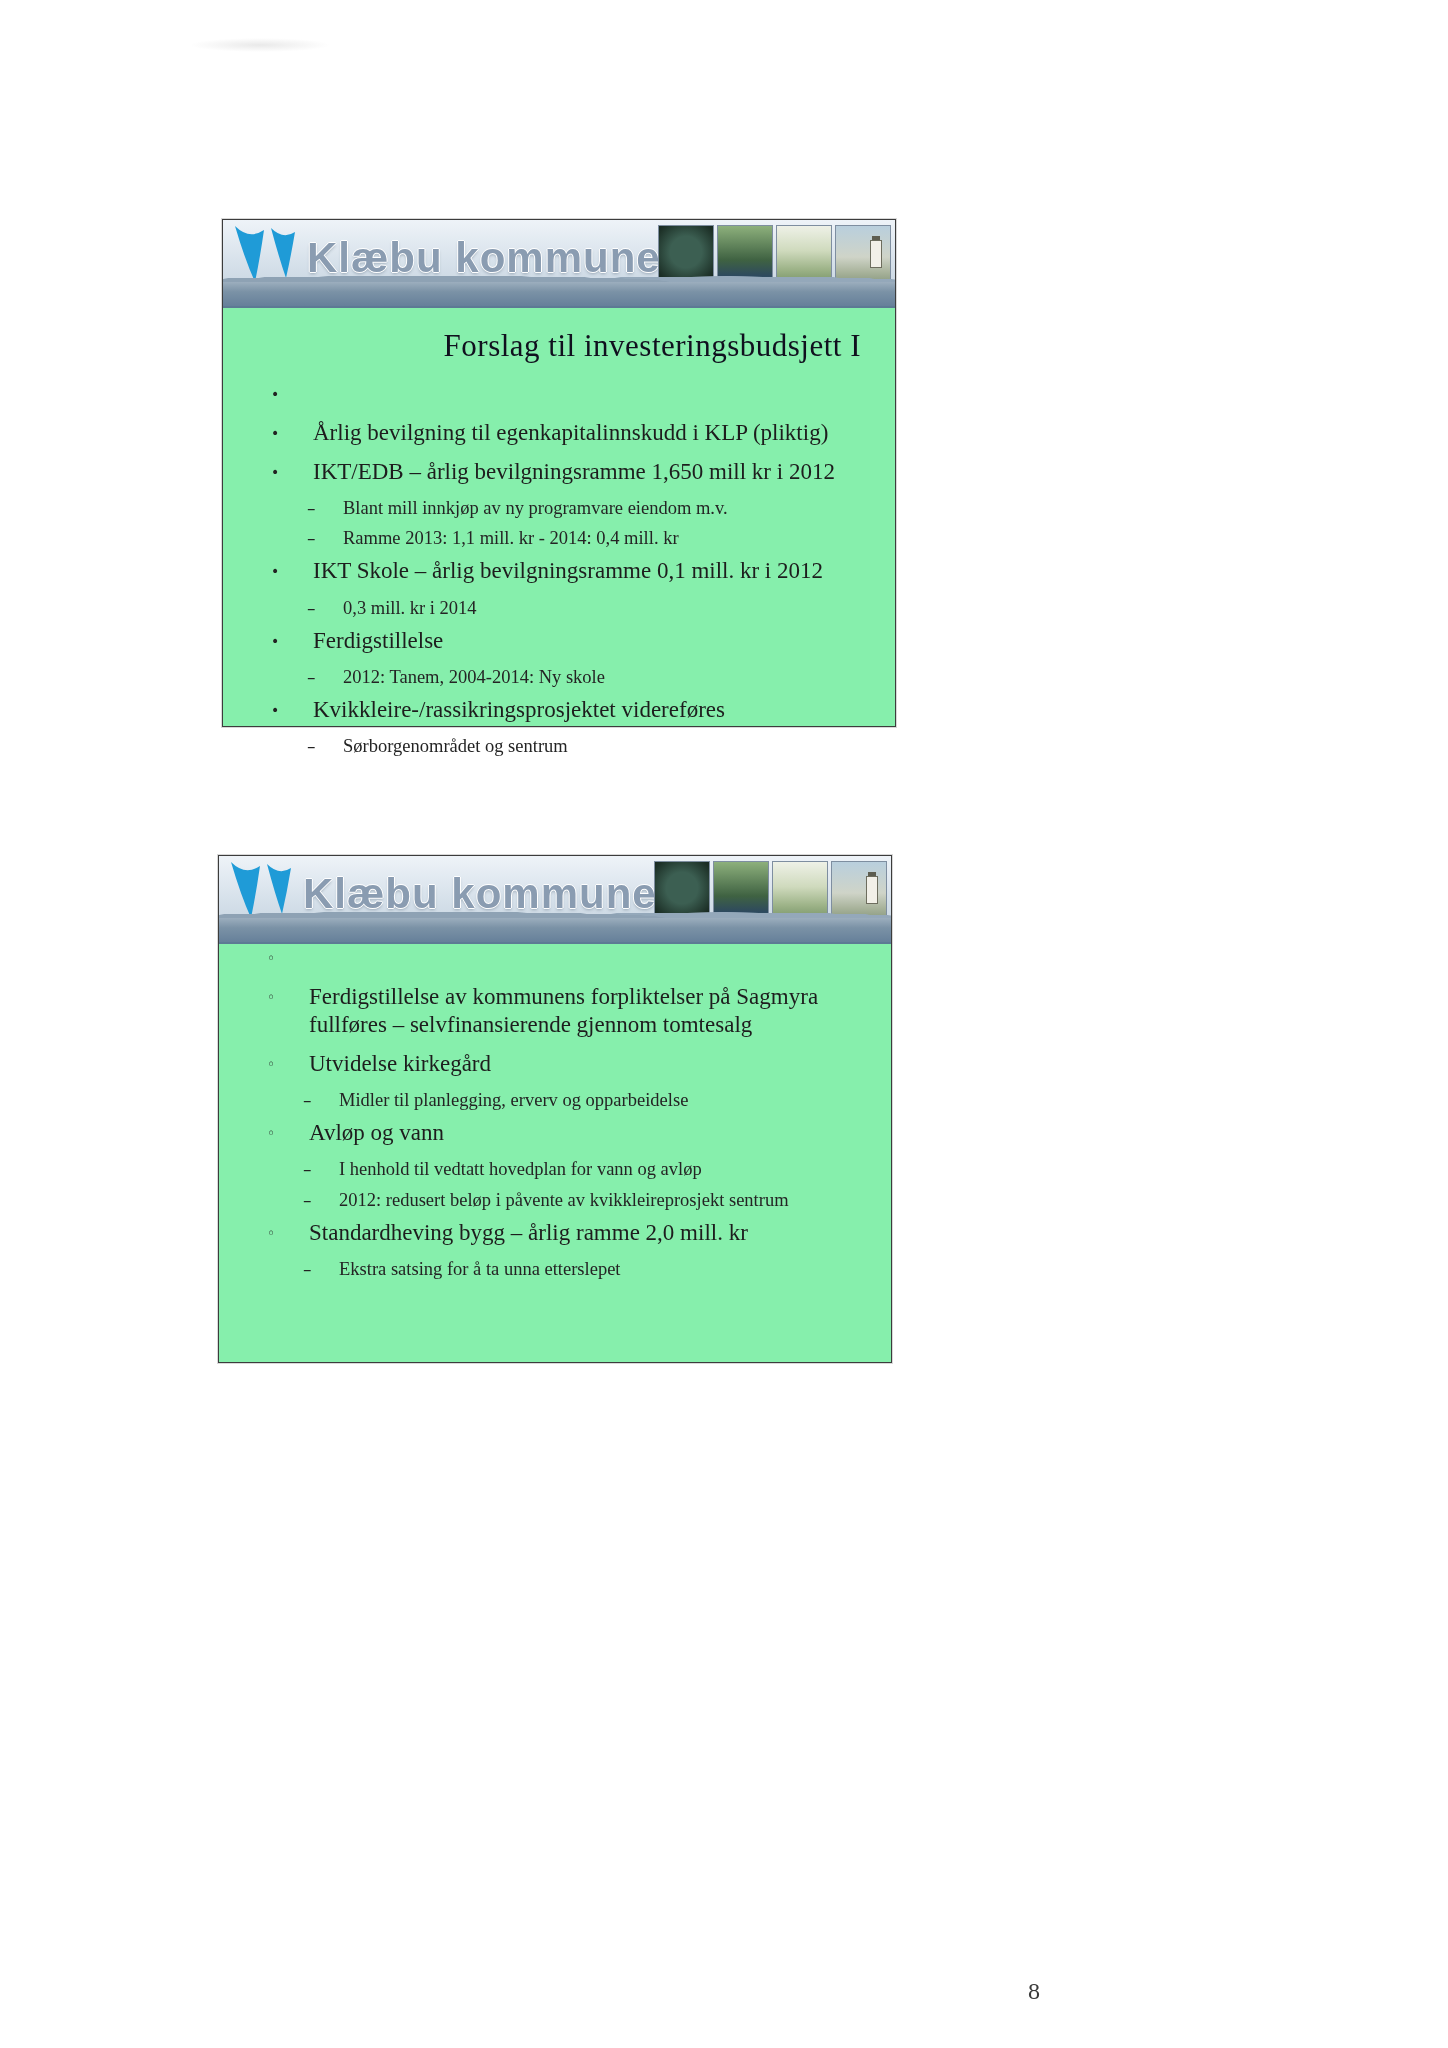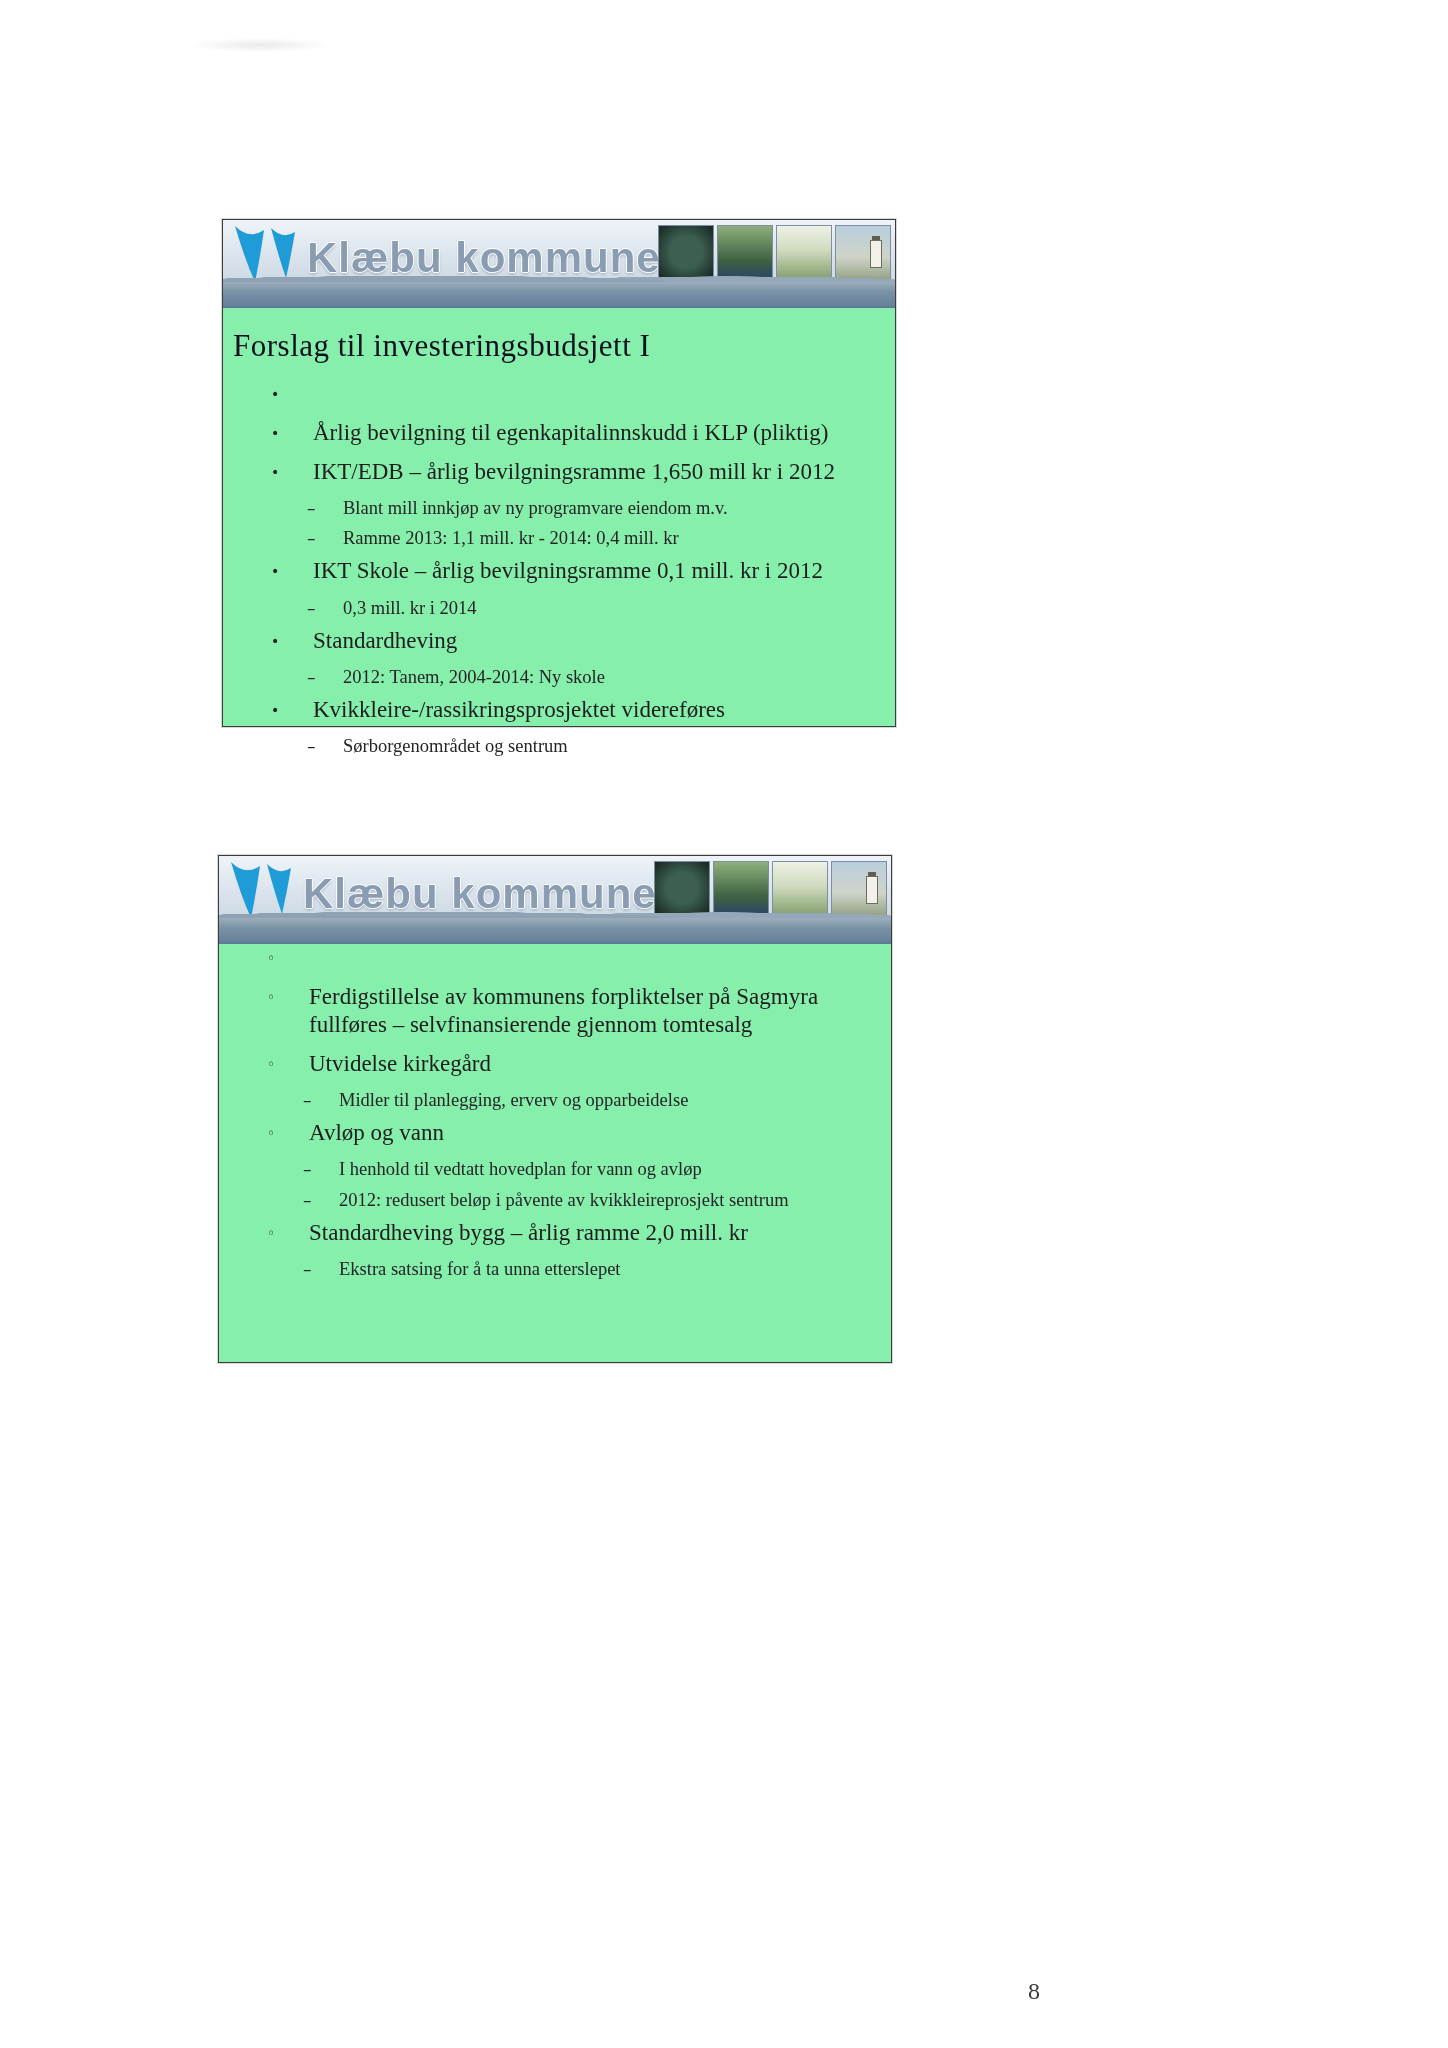--- a/index.html
+++ b/index.html
@@ -30,21 +30,21 @@
   .ph{width:54px;height:62px;border:1px solid #7e8ea0;}
   .ph-pond{background:radial-gradient(circle at 50% 42%, #3c5f52 0 35%, #1c2f26 75%, #101d16 100%);}
   .ph-forest{background:linear-gradient(180deg,#8db07c 0%,#3f6242 55%,#2e4a5e 80%,#46697f 100%);}
   .ph-flowers{background:linear-gradient(180deg,#eef1e7 0%,#cfdabd 40%,#9db388 70%,#6c8a5e 100%);}
   .ph-building{background:linear-gradient(180deg,#b9cfdd 0%,#cfd4c8 50%,#a7b29a 75%,#7d8f74 100%);position:relative;}
   .ph-building::after{content:"";position:absolute;right:8px;top:14px;width:10px;height:26px;
          background:#f2f0e8;border:1px solid #6d6d5e;box-shadow:0 -6px 0 -2px #5d5d50;}
 
   
   .slide-body{padding:0 24px 0 0;}
-  .slide-title{margin:20px 10px 16px;text-align:left;font-size:31px;color:#10101e;letter-spacing:.5px;}
+  .slide-title{margin:20px 10px 16px;text-align:right;font-size:31px;color:#10101e;letter-spacing:.5px;}
 
   .line{display:flex;align-items:flex-start;}
   .m{font-family:"DejaVu Sans", sans-serif;color:#222;}
   .l1{font-size:23px;line-height:1.22;margin:0 0 11px 0;padding-left:48px;}
   .l1 .m{flex:0 0 42px;font-size:14px;line-height:28px;}
   .l2{font-size:18.5px;line-height:1.2;margin:0 0 8px 0;padding-left:84px;color:#242424;}
   .l2 .m{flex:0 0 36px;font-size:17px;line-height:22px;}
   .t{display:block;}
 
   
@@ -101,21 +101,21 @@
       <div class="line l1">
         <span class="m">•</span>
         <span class="t">IKT Skole – årlig bevilgningsramme 0,1 mill. kr i 2012</span>
       </div>
       <div class="line l2">
         <span class="m">–</span>
         <span class="t">0,3 mill. kr i 2014</span>
       </div>
       <div class="line l1">
         <span class="m">•</span>
-        <span class="t">Standardheving</span>
+        <span class="t">Ferdigstillelse</span>
       </div>
       <div class="line l2">
         <span class="m">–</span>
         <span class="t">2012: Tanem, 2004-2014: Ny skole</span>
       </div>
       <div class="line l1">
         <span class="m">•</span>
         <span class="t">Kvikkleire-/rassikringsprosjektet videreføres</span>
       </div>
       <div class="line l2">

